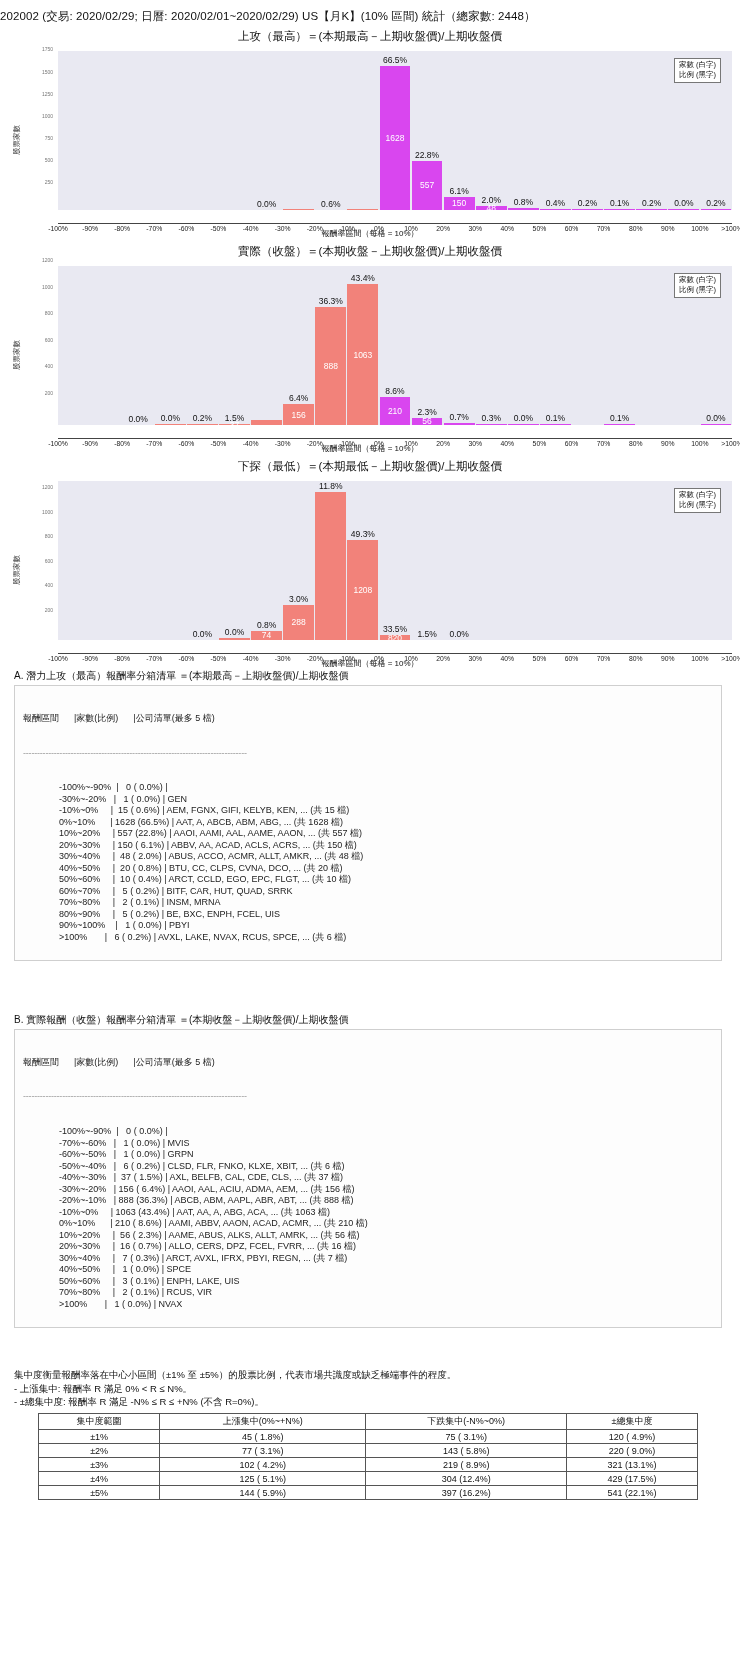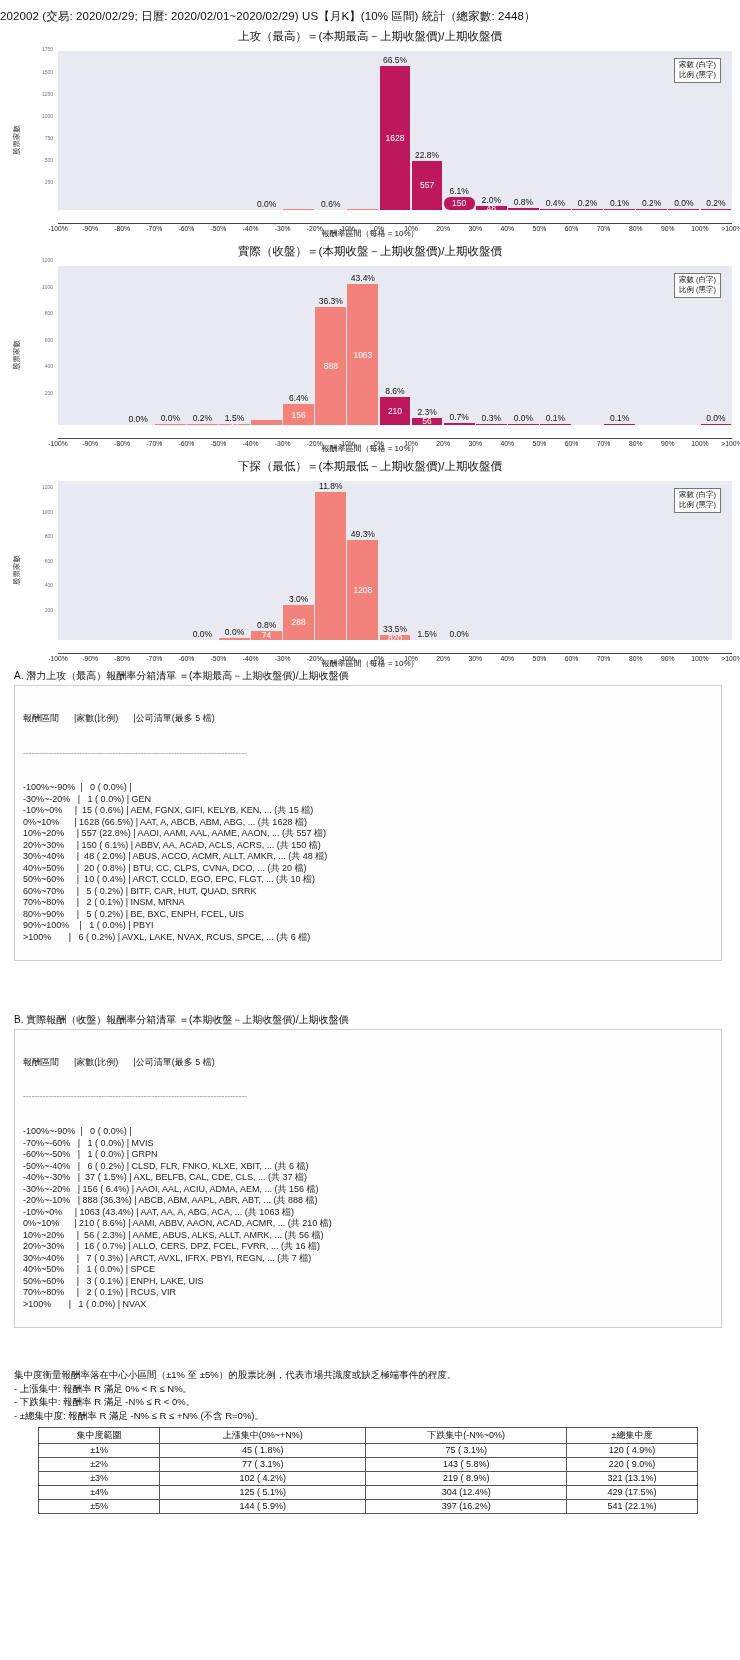--- a/index.html
+++ b/index.html
@@ -53,21 +53,21 @@
   .bars{
     position:absolute; left:0; right:0; bottom:0; top:0;
     display:flex; align-items:flex-end;
   }
   .bcell{ flex:1 1 0; position:relative; height:100%; display:flex; align-items:flex-end; justify-content:center;}
   .bar{
     width:96%;
     position:relative;
     display:flex; align-items:flex-start; justify-content:center;
   }
-  .bar.blue{ background:#be185d; }
+  .bar.blue{ background:#d946ef; }
   .bar.red{ background:#f2827a; }
   .pct{
     position:absolute;
     bottom:100%;
     left:50%; transform:translateX(-50%);
     font-size:8.5px; color:#111; white-space:nowrap;
     margin-bottom:1px;
   }
   .cnt{
     color:#fff; font-size:8.5px; white-space:nowrap;
@@ -104,21 +104,21 @@
     background:#fdfdfd;
     padding:4px 24px 5px 8px;
     font-size:9px;
     line-height:1.28;
     color:#222;
     white-space:pre;
     font-family:"Liberation Sans","DejaVu Sans",sans-serif;
   }
   .listbox .hdr{ display:block; }
   .listbox .rule{ display:block; color:#999; letter-spacing:-0.2px; }
-  .listbox .row{ display:block; }
+  .listbox .row{ display:block;margin-left:36px; }
   
   .conc{ padding:0 10px 0 14px; font-size:9.5px; line-height:1.45; color:#111;}
   .conc .l{ display:block; white-space:pre;}
   table.conc-tbl{
     border-collapse:collapse;
     margin:4px 0 0 38px;
     width:660px;
     font-size:9px;
   }
   table.conc-tbl th, table.conc-tbl td{
@@ -195,21 +195,21 @@
               <span class="cnt">1628</span>
             </div>
           </div>
           <div class="bcell">
             <div class="bar blue" style="height: 30.9444%;">
               <span class="pct">22.8%</span>
               <span class="cnt">557</span>
             </div>
           </div>
           <div class="bcell">
-            <div class="bar blue" style="height: 8.33333%; border-radius: 6px;">
+            <div class="bar blue" style="height: 8.33333%;">
               <span class="pct">6.1%</span>
               <span class="cnt">150</span>
             </div>
           </div>
           <div class="bcell">
             <div class="bar blue" style="height: 2.66667%;">
               <span class="pct">2.0%</span>
               <span class="cnt">48</span>
             </div>
           </div>
@@ -698,21 +698,20 @@
   <span class="hdr">報酬區間      |家數(比例)      |公司清單(最多 5 檔)</span>
   <span class="rule">--------------------------------------------------------------------------------</span>
   <span class="rows"><span class="row">-100%~-90%  |   0 ( 0.0%) |</span><span class="row">-70%~-60%   |   1 ( 0.0%) | MVIS</span><span class="row">-60%~-50%   |   1 ( 0.0%) | GRPN</span><span class="row">-50%~-40%   |   6 ( 0.2%) | CLSD, FLR, FNKO, KLXE, XBIT, ... (共 6 檔)</span><span class="row">-40%~-30%   |  37 ( 1.5%) | AXL, BELFB, CAL, CDE, CLS, ... (共 37 檔)</span><span class="row">-30%~-20%   | 156 ( 6.4%) | AAOI, AAL, ACIU, ADMA, AEM, ... (共 156 檔)</span><span class="row">-20%~-10%   | 888 (36.3%) | ABCB, ABM, AAPL, ABR, ABT, ... (共 888 檔)</span><span class="row">-10%~0%     | 1063 (43.4%) | AAT, AA, A, ABG, ACA, ... (共 1063 檔)</span><span class="row">0%~10%      | 210 ( 8.6%) | AAMI, ABBV, AAON, ACAD, ACMR, ... (共 210 檔)</span><span class="row">10%~20%     |  56 ( 2.3%) | AAME, ABUS, ALKS, ALLT, AMRK, ... (共 56 檔)</span><span class="row">20%~30%     |  16 ( 0.7%) | ALLO, CERS, DPZ, FCEL, FVRR, ... (共 16 檔)</span><span class="row">30%~40%     |   7 ( 0.3%) | ARCT, AVXL, IFRX, PBYI, REGN, ... (共 7 檔)</span><span class="row">40%~50%     |   1 ( 0.0%) | SPCE</span><span class="row">50%~60%     |   3 ( 0.1%) | ENPH, LAKE, UIS</span><span class="row">70%~80%     |   2 ( 0.1%) | RCUS, VIR</span><span class="row">&gt;100%       |   1 ( 0.0%) | NVAX</span></span>
 </div>
 
 <div style="height:40px"></div>
 
 <div class="conc">
   <span class="l">集中度衡量報酬率落在中心小區間（±1% 至 ±5%）的股票比例，代表市場共識度或缺乏極端事件的程度。</span>
   <span class="l">- 上漲集中: 報酬率 R 滿足 0% &lt; R ≤ N%。</span>
-  <span class="l">- 下跌集中: 報酬率 R 滿足 -N% ≤ R &lt; 0%。</span>
   <span class="l">- ±總集中度: 報酬率 R 滿足 -N% ≤ R ≤ +N% (不含 R=0%)。</span>
 </div>
 <table class="conc-tbl">
   <thead>
       <tr>
         <th>集中度範圍</th>
         <th>上漲集中(0%~+N%)</th>
         <th>下跌集中(-N%~0%)</th>
         <th>±總集中度</th>
       </tr>

